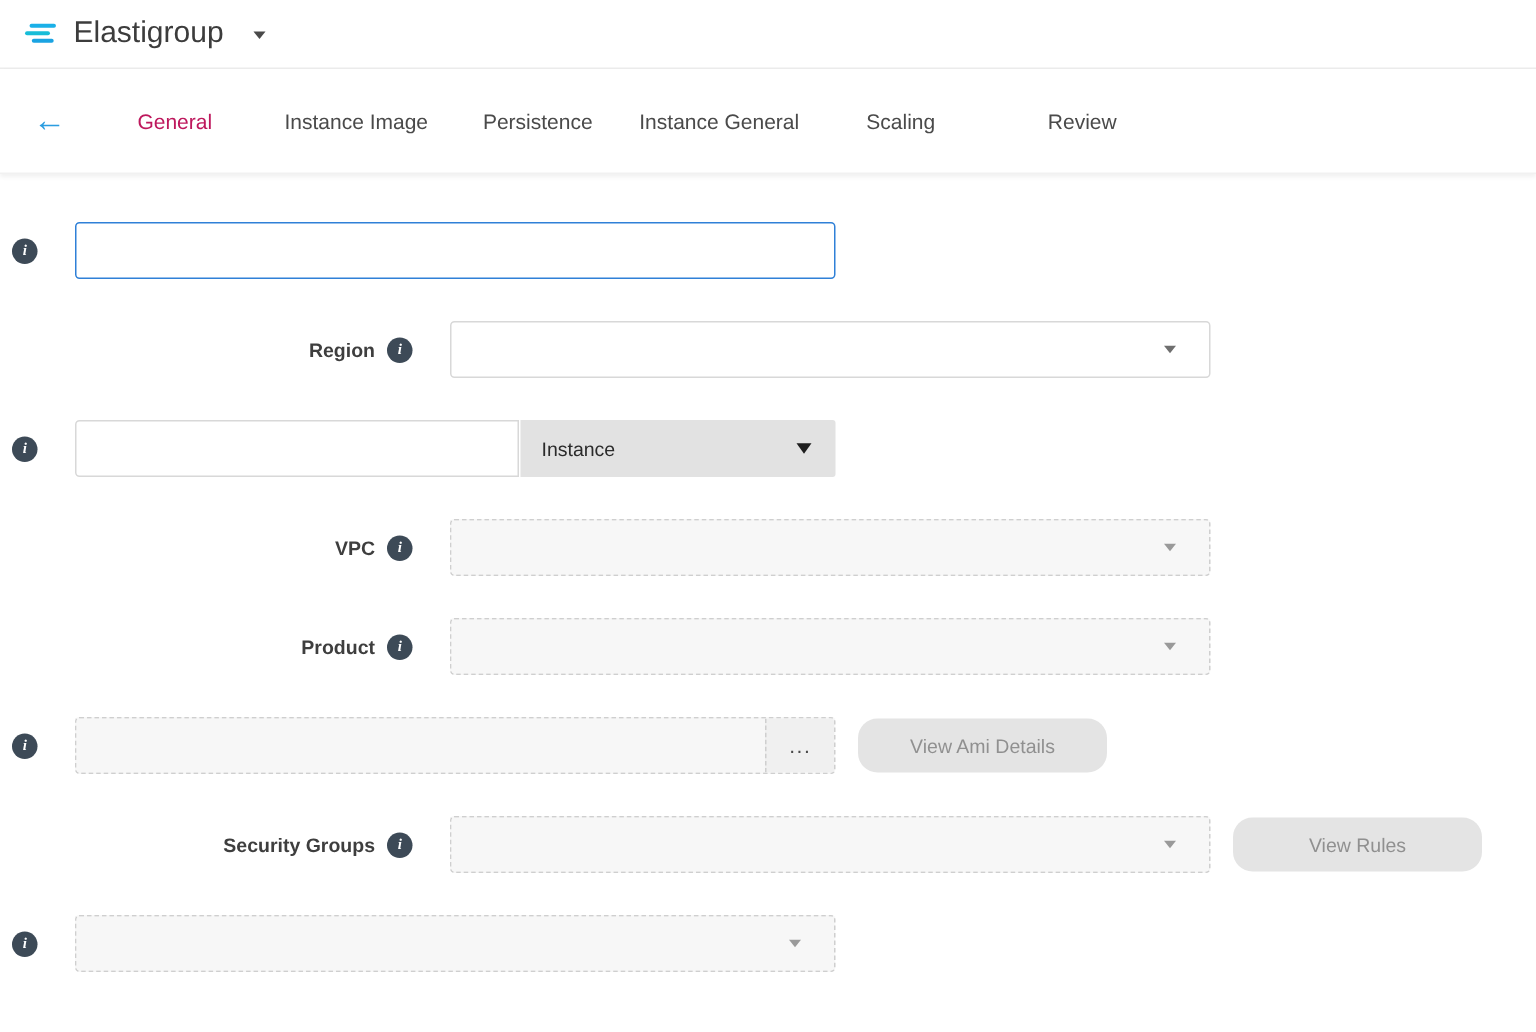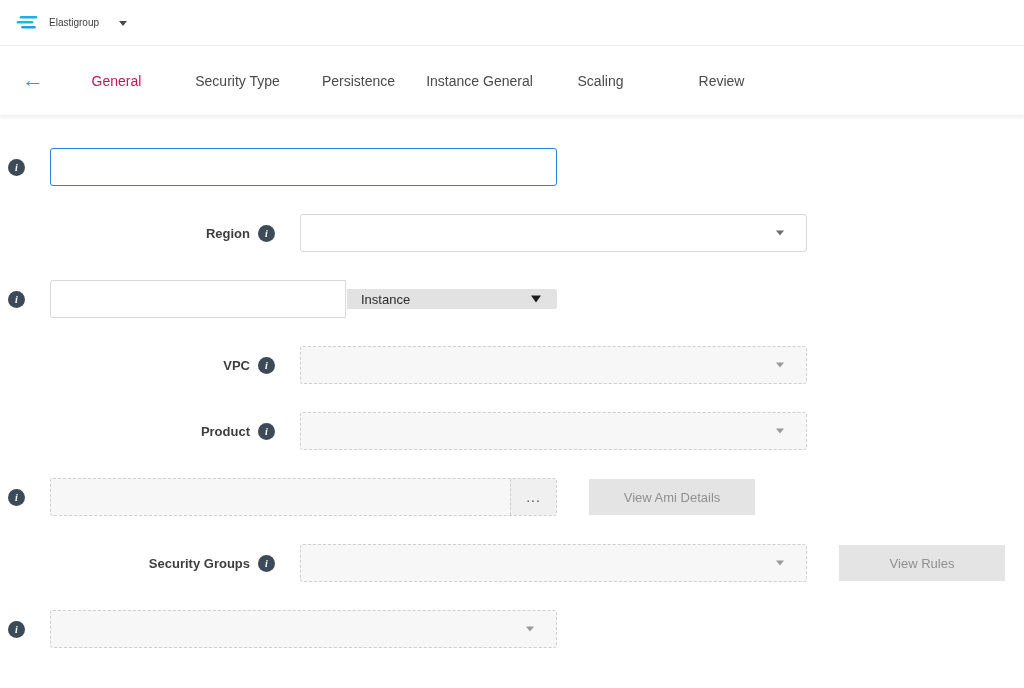--- a/index.html
+++ b/index.html
@@ -18,21 +18,21 @@
     height:46px;
     display:flex; align-items:center;
     padding:0 16px;
     border-bottom:1px solid #ececec;
     background:#fff;
   }
   .logo { display:flex; align-items:center; margin-right:9px; }
   .app-switcher {
     display:flex; align-items:center; gap:20px;
     background:none; border:none; padding:0;
-    font-family:inherit; font-size:10px; color:#3c3c3c;
+    font-family:inherit; font-size:20px; color:#3c3c3c;
     cursor:pointer;
   }
   .caret-sm {
     width:0; height:0;
     border-left:4px solid transparent;
     border-right:4px solid transparent;
     border-top:5px solid #4a4a4a;
     margin-top:2px;
   }
 
@@ -101,21 +101,21 @@
   }
   .select.disabled .tri { border-top-color:#9a9a9a; }
 
   .capacity-input {
     width:296px; height:38px;
     border:1px solid #d8d8d8; border-radius:3px 0 0 3px;
     padding:0 12px; font-size:14px; font-family:inherit;
     outline:none; background:#fff;
   }
   .unit-select {
-    width:210px; height:20px; margin-left:1px;
+    width:210px; height:38px; margin-left:1px;
     background:#e2e2e2; border-radius:0 2px 2px 0;
     display:flex; align-items:center; padding:0 14px;
     font-size:13px; color:#2b2b2b;
     position:relative; cursor:pointer;
   }
   .unit-tri {
     position:absolute; right:16px; top:50%; transform:translateY(-50%);
     width:0; height:0;
     border-left:5.5px solid transparent;
     border-right:5.5px solid transparent;
@@ -135,22 +135,22 @@
   }
   .ellipsis-btn {
     width:46px;
     border:none; border-left:1px dashed #cfcfcf;
     background:#f0f0f0; color:#4a4a4a;
     font-size:14px; letter-spacing:1px;
     cursor:pointer; font-family:inherit;
   }
 
   .action-btn {
-    width:166px; height:36px; margin-left:32px;
-    background:#e4e4e4; border:none; border-radius:0;
+    width:166px; height:36px; margin-left:15px;
+    background:#e4e4e4; border:none; border-radius:13px;
     color:#909090; font-size:13px; font-family:inherit;
     cursor:pointer;
   }
 </style>
 </head>
 <body>
 
 <header class="topbar">
   <span class="logo">
     <svg width="24" height="17" viewBox="0 0 24 17" aria-hidden="true">
@@ -166,21 +166,21 @@
 </header>
 
 <nav class="tabbar">
   <button class="back-button">
     <span>←</span>
   </button>
   <div class="tab active">
     <span>General</span>
   </div>
   <div class="tab">
-    <span>Security Type</span>
+    <span>Instance Image</span>
   </div>
   <div class="tab">
     <span>Persistence</span>
   </div>
   <div class="tab">
     <span>Instance General</span>
   </div>
   <div class="tab">
     <span>Scaling</span>
   </div>

